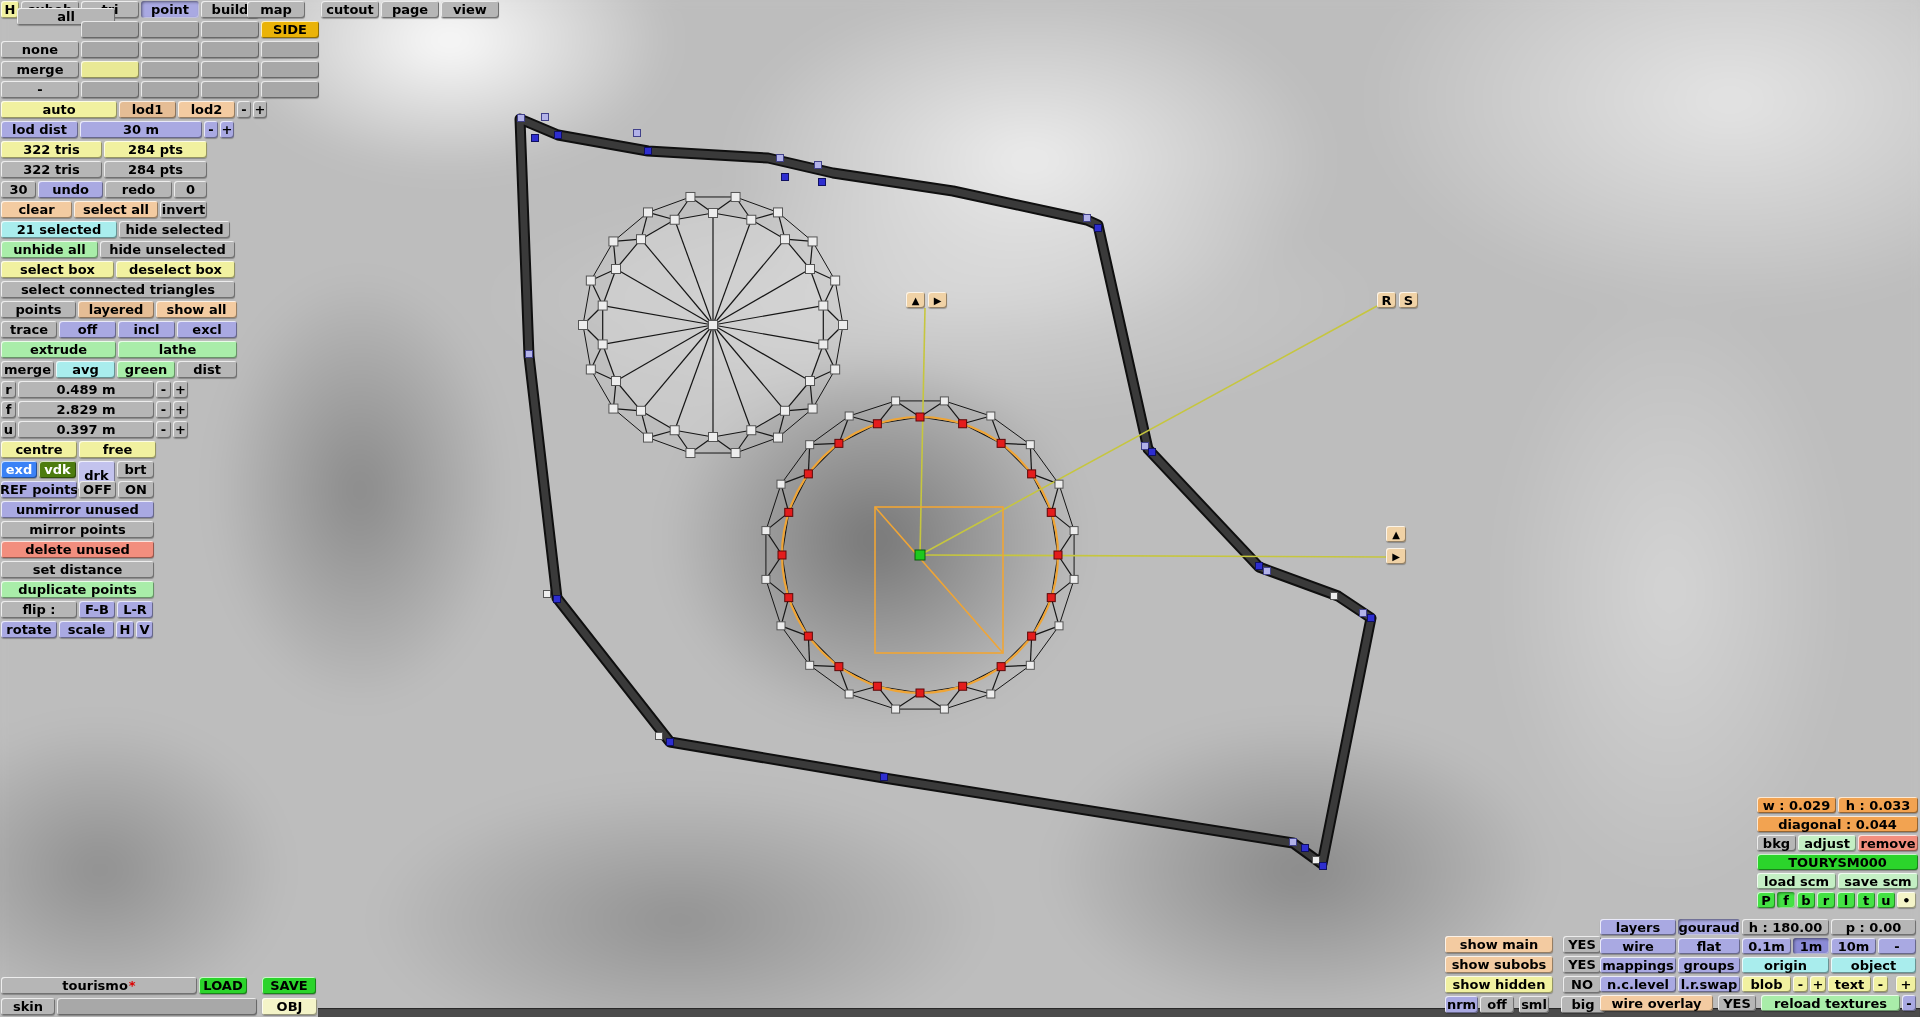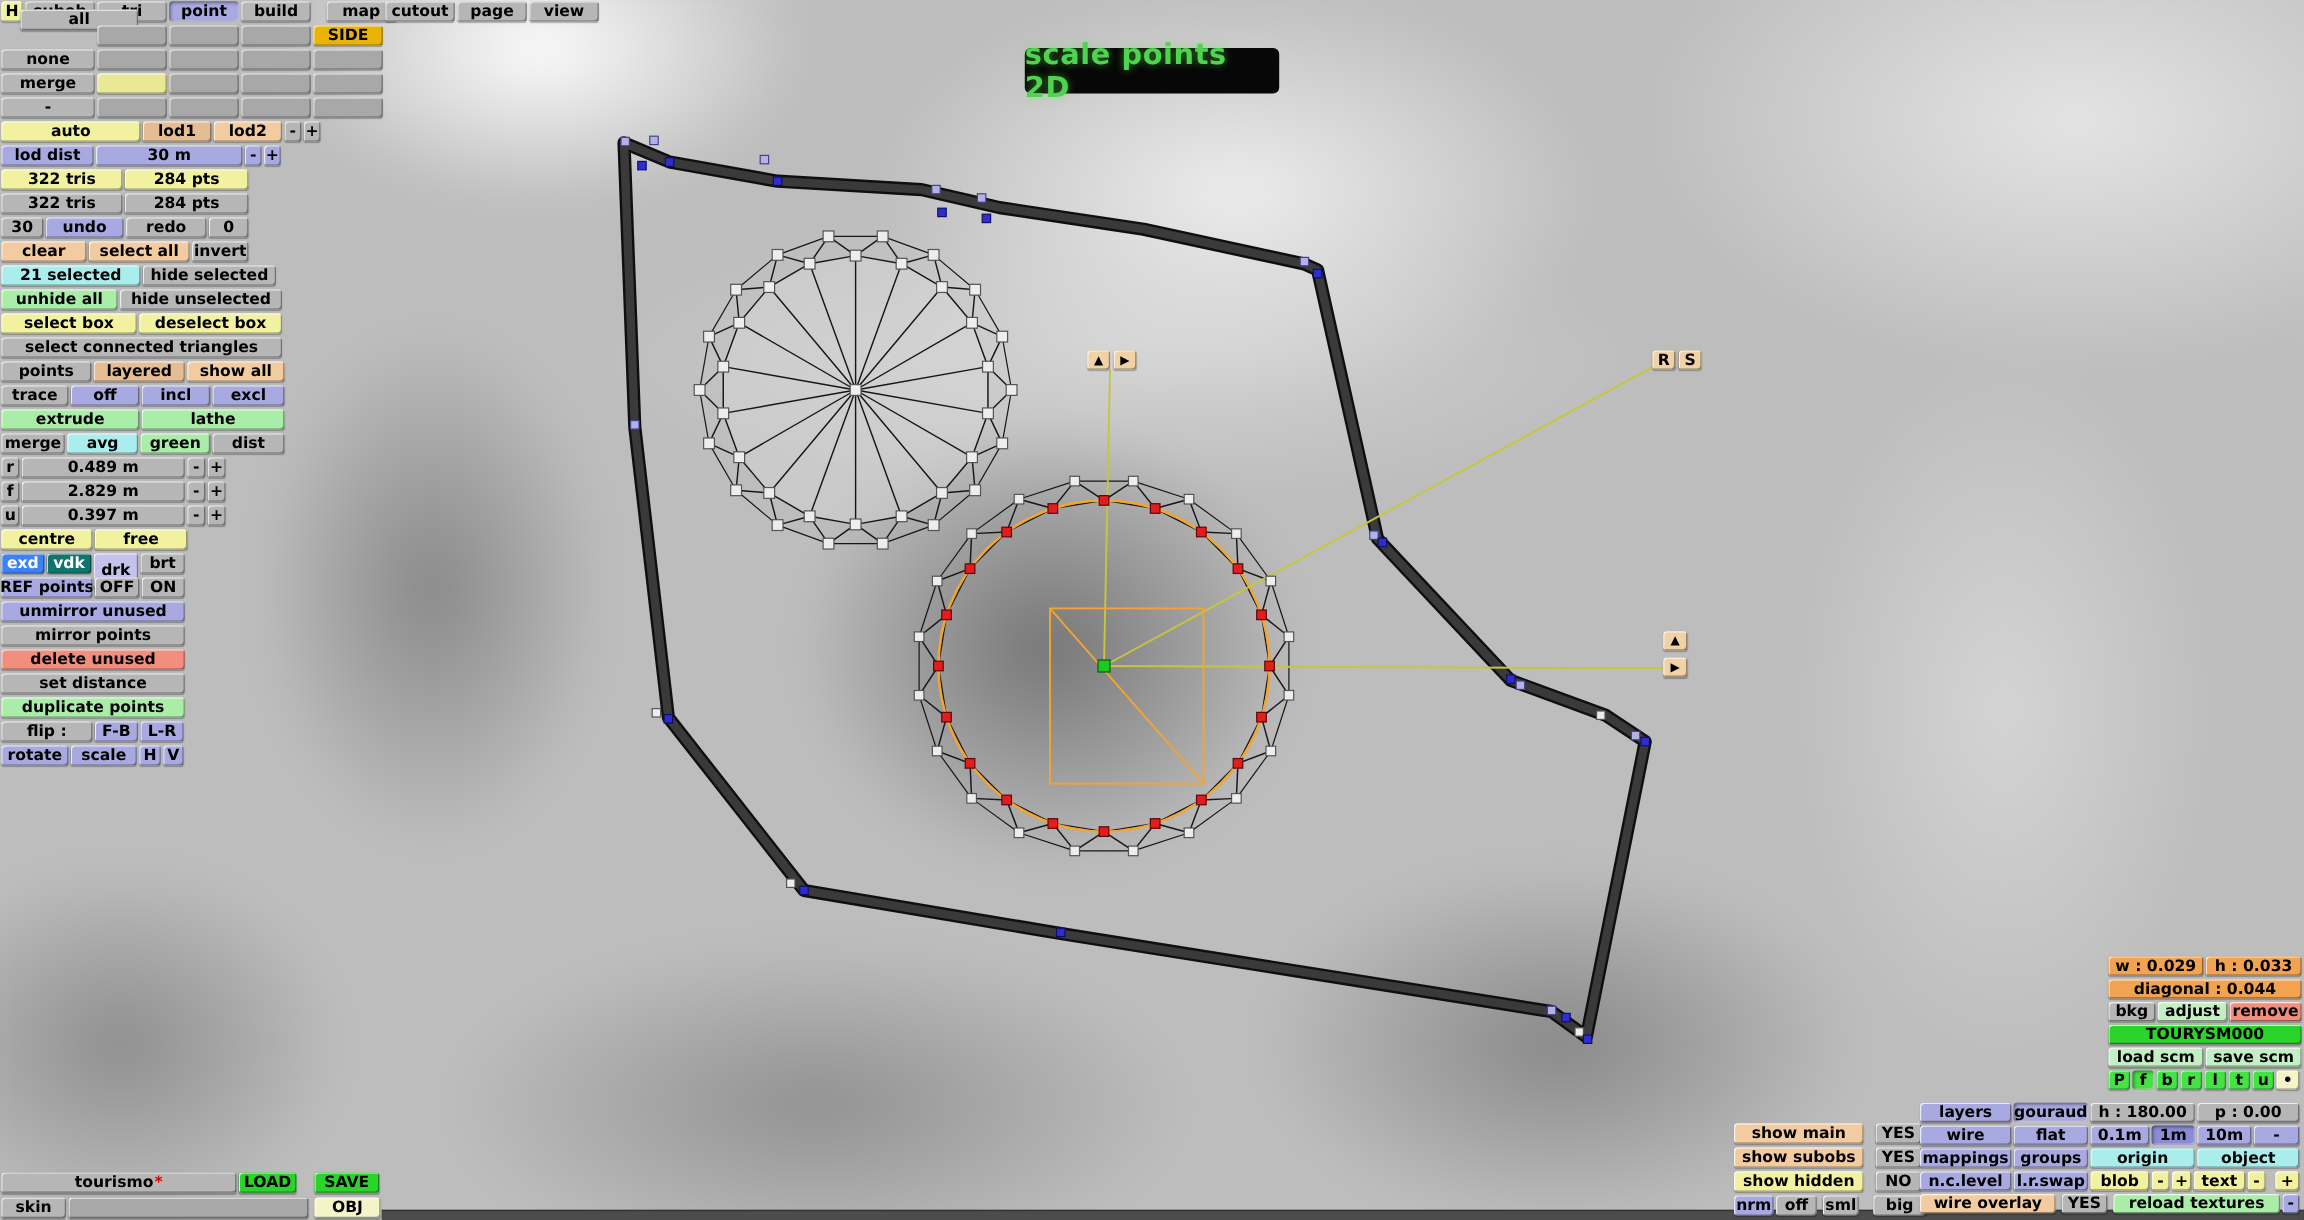--- a/index.html
+++ b/index.html
@@ -26,21 +26,21 @@
        box-shadow: inset 1px 1px 0 rgba(255,255,255,.75), inset -1px -1px 0 rgba(0,0,0,.38), 0 1px 1px rgba(0,0,0,.28);
        cursor:default;}
   .pressed{box-shadow: inset 1px 1px 3px rgba(0,0,0,.5), inset -1px -1px 0 rgba(255,255,255,.45);}
   .c-grey{background:#b6b6b6}.c-grey2{background:#a8a8a8}.c-darkgrey{background:#eab308}
   .c-yellow{background:#f1f1a0}.c-yellowflat{background:#e9e995}.c-paleyellow{background:#f4f4c8}
   .c-tan{background:#e5bd95}.c-peach{background:#f3cba1}
   .c-purple{background:#a9a9e2}.c-purpledark{background:#8b8bd6}
   .c-cyan{background:#a9eded}.c-green{background:#a9eda9}.c-lightgreen{background:#c4efc4}
   .c-brightgreen{background:#2bd42b}.c-green2{background:#44e244}
   .c-salmon{background:#f28e7e}
-  .c-black{background:#3b82f6;color:#fff}.c-blue{background:#0f766e;color:#fff}
+  .c-black{background:#3b82f6;color:#fff}.c-blue{background:#4d7c0f;color:#fff}
   .c-orange{background:#f2a351}.c-lavbtn{background:#c3c3ee}.c-btntan{background:#f0d2a6}
   .star{color:#dd0000;margin-left:1px;}
   #statusbar{position:absolute;left:347px;top:21px;width:412px;height:21px;
      background:rgba(168,168,168,.55);color:rgba(242,242,242,.92);
      font-weight:bold;font-size:16px;line-height:21px;padding-left:14px;box-sizing:border-box;
      text-shadow:0 1px 1px rgba(90,90,90,.4);}
   #modelabel{position:absolute;left:854px;top:40px;width:212px;height:38px;
      background:#070707;border-radius:5px;display:flex;align-items:center;justify-content:center;
      color:#4ed44e;font-weight:bold;font-size:24px;letter-spacing:.5px;
      text-shadow:0 0 7px rgba(90,230,70,.55);}
@@ -350,39 +350,38 @@
           <rect x="880.5" y="773.5" width="7" height="7" fill="#2e2ed0" stroke="#101060" stroke-width="1"></rect>
           <rect x="655.5" y="732.5" width="7" height="7" fill="#ededed" stroke="#555" stroke-width="1"></rect>
           <rect x="666.5" y="738.5" width="7" height="7" fill="#2e2ed0" stroke="#101060" stroke-width="1"></rect>
           <rect x="543.5" y="590.5" width="7" height="7" fill="#ededed" stroke="#555" stroke-width="1"></rect>
           <rect x="553.5" y="595.5" width="7" height="7" fill="#2e2ed0" stroke="#101060" stroke-width="1"></rect>
           <rect x="525.5" y="350.5" width="7" height="7" fill="#b2b2e8" stroke="#41418a" stroke-width="1"></rect>
         </g>
       </svg>
   </div>
 
-  <div id="modelabel">scale points 2D</div>
   <div id="bottombar"></div>
   <div id="ui">
       <div class="btn c-yellow" style="left: 1px; top: 1px; width: 18px; height: 17px;">
         <span>H</span>
       </div>
       <div class="btn c-grey" style="left: 21px; top: 1px; width: 58px; height: 17px;">
         <span>subob</span>
       </div>
       <div class="btn c-grey" style="left: 81px; top: 1px; width: 58px; height: 17px;">
         <span>tri</span>
       </div>
       <div class="btn c-purple pressed" style="left: 141px; top: 1px; width: 58px; height: 17px;">
         <span>point</span>
       </div>
       <div class="btn c-grey" style="left: 201px; top: 1px; width: 58px; height: 17px;">
         <span>build</span>
       </div>
-      <div class="btn c-grey" style="left: 272px; top: 1px; width: 58px; height: 17px;">
+      <div class="btn c-grey" style="left: 247px; top: 1px; width: 58px; height: 17px;">
         <span>map</span>
       </div>
       <div class="btn c-grey" style="left: 321px; top: 1px; width: 58px; height: 17px;">
         <span>cutout</span>
       </div>
       <div class="btn c-grey" style="left: 381px; top: 1px; width: 58px; height: 17px;">
         <span>page</span>
       </div>
       <div class="btn c-grey" style="left: 441px; top: 1px; width: 58px; height: 17px;">
         <span>view</span>

